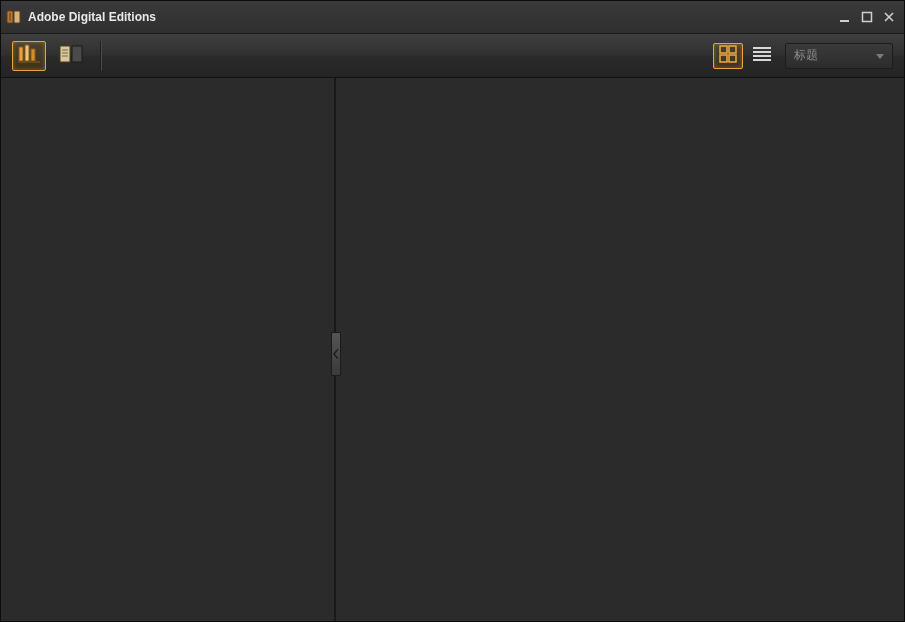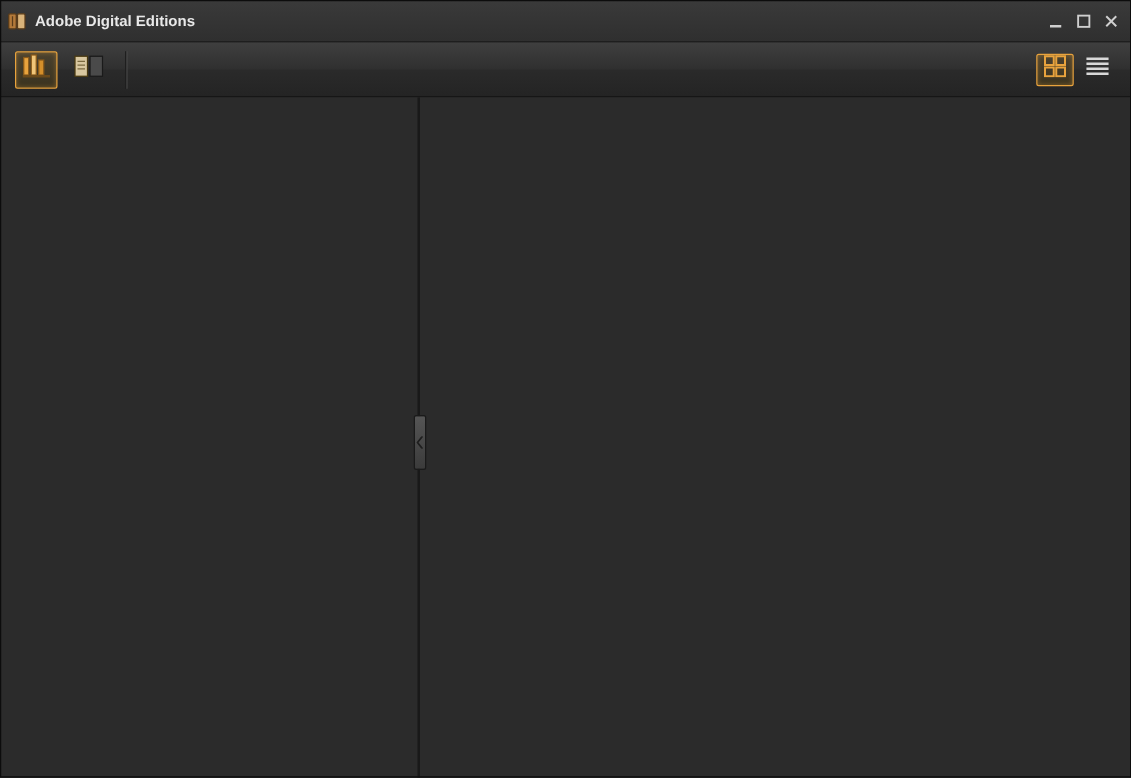--- a/index.html
+++ b/index.html
@@ -196,20 +196,28 @@
         <svg width="18" height="16" viewBox="0 0 18 16">
           <rect x="0" y="1" width="18" height="2" fill="#d8d8d8"></rect>
           <rect x="0" y="5" width="18" height="2" fill="#d8d8d8"></rect>
           <rect x="0" y="9" width="18" height="2" fill="#d8d8d8"></rect>
           <rect x="0" y="13" width="18" height="2" fill="#d8d8d8"></rect>
         </svg>
       </span>
     </div>
   </div>
 
+  <div class="sort-select">
+    <span>标题</span>
+    <span>
+      <svg width="8" height="6" viewBox="0 0 8 6">
+          <path d="M0 0 L8 0 L4 5 Z" fill="#7a7a7a"></path>
+        </svg>
+    </span>
+  </div>
 </div>
 
 <div class="content">
   <div class="pane-left"></div>
   <div class="splitter">
     <div class="splitter-handle">
       <svg width="6" height="10" viewBox="0 0 6 10">
         <path d="M5 0 L1 5 L5 10" fill="none" stroke="#1e1e1e" stroke-width="1.4"></path>
       </svg>
     </div>

